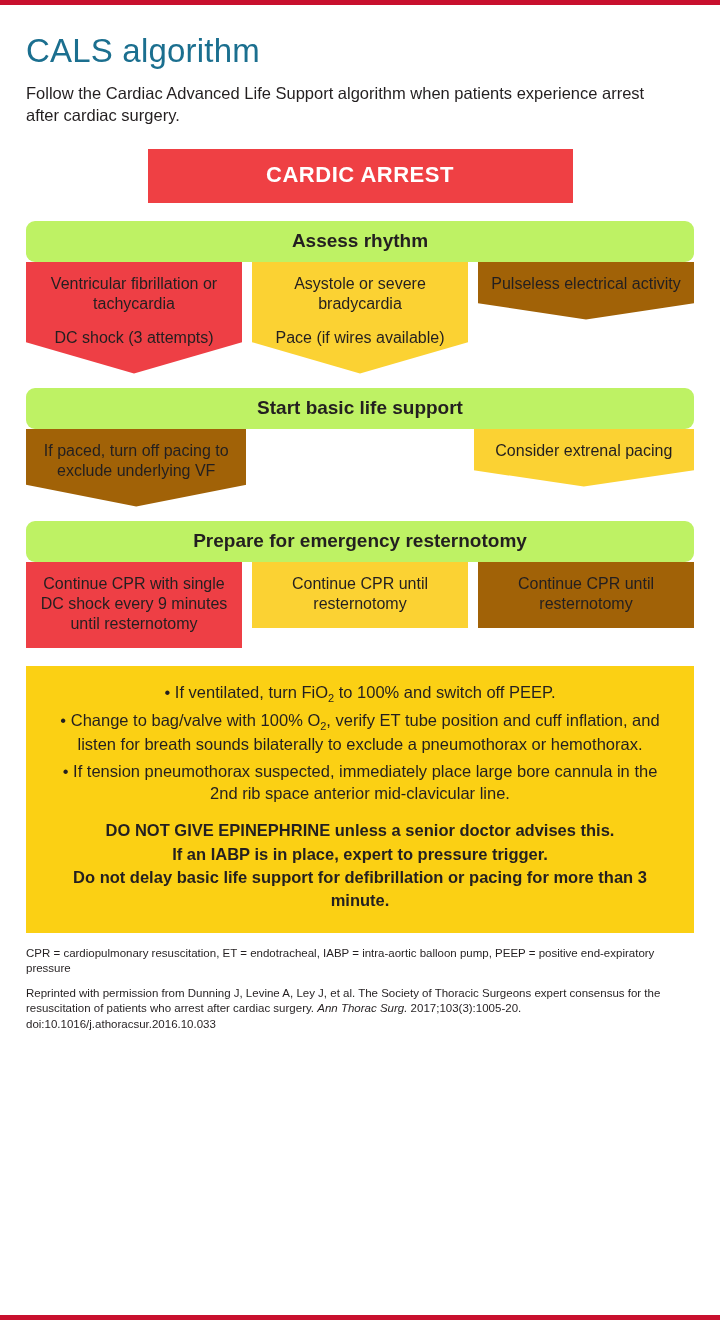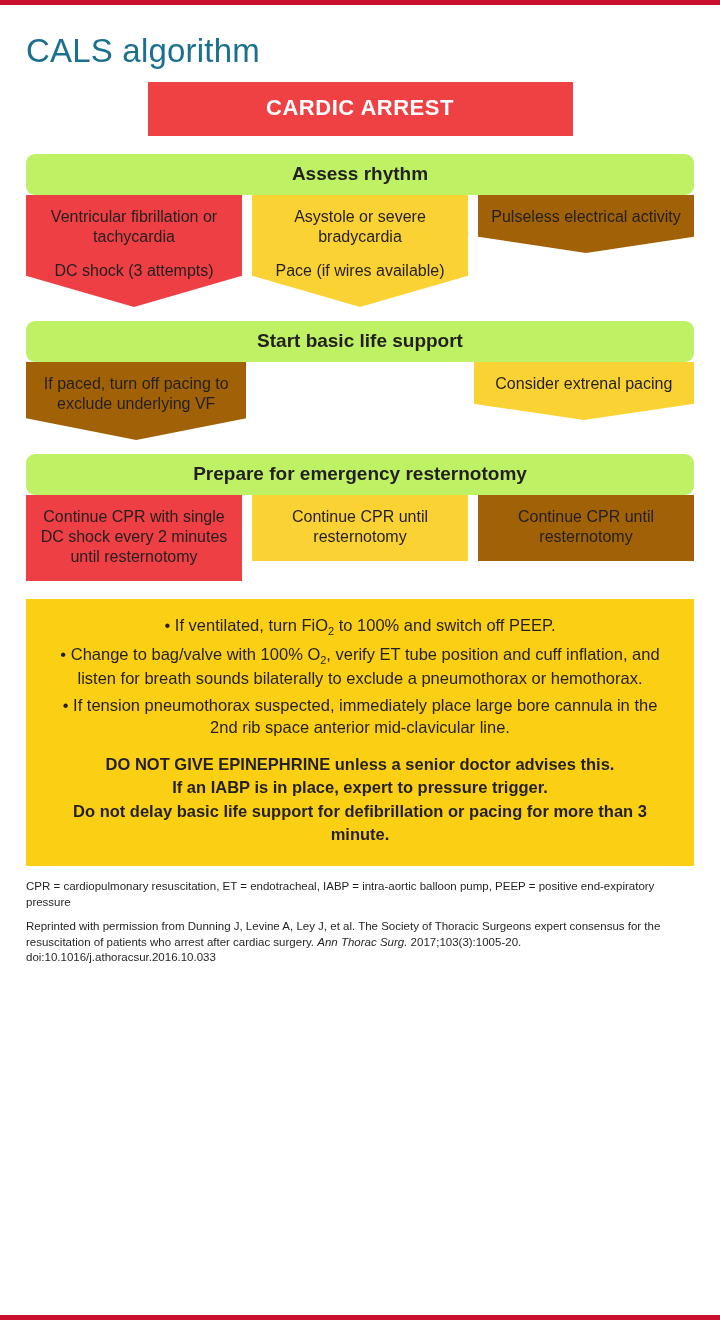--- a/index.html
+++ b/index.html
@@ -131,20 +131,21 @@
   .foot em { font-style: italic; }
 </style>
 </head>
 <body>
 
 <div class="top-rule"></div>
 
 <div class="page">
 
   <h1 class="title">CALS algorithm</h1>
+  <p class="intro">Follow the Cardiac Advanced Life Support algorithm when patients experi­ence arrest after cardiac surgery.</p>
 
   <div class="flow">
 
     <div class="arrest-bar">CARDIC ARREST</div>
 
     <div class="section">
       <div class="section-head">Assess rhythm</div>
       <div class="cols">
         <div class="col">
           <div class="shape red">
@@ -180,21 +181,21 @@
           </div>
         </div>
       </div>
     </div>
 
     <div class="section">
       <div class="section-head">Prepare for emergency resternotomy</div>
       <div class="cols">
         <div class="col">
           <div class="shape flat red">
-            <p>Continue CPR with single DC shock every 2 minutes until resternotomy</p>
+            <p>Continue CPR with single DC shock every 9 minutes until resternotomy</p>
           </div>
         </div>
         <div class="col">
           <div class="shape flat yellow">
             <p>Continue CPR until resternotomy</p>
           </div>
         </div>
         <div class="col">
           <div class="shape flat green">
             <p>Continue CPR until resternotomy</p>

